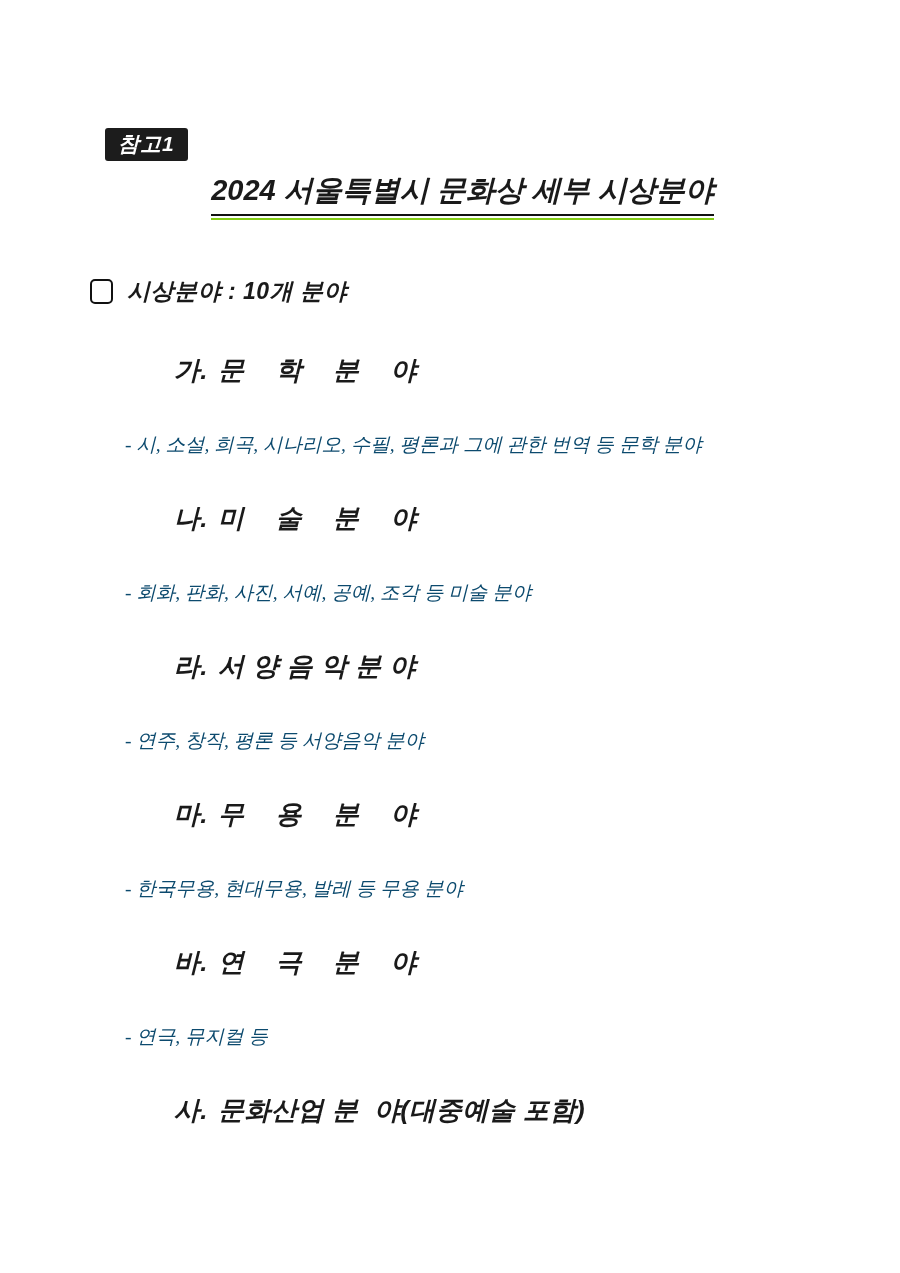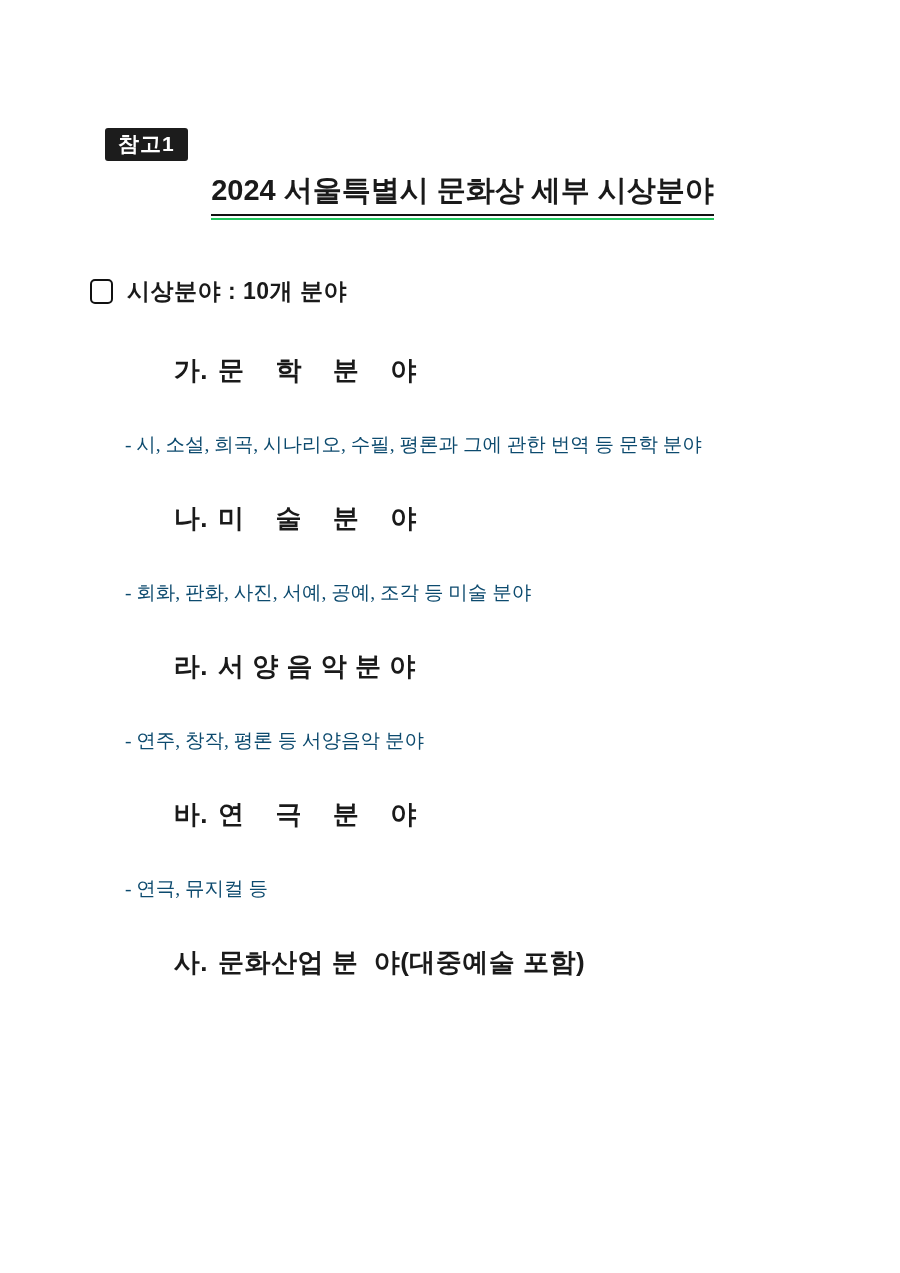--- a/index.html
+++ b/index.html
@@ -10,20 +10,21 @@
     position: relative;
     font-family: "Liberation Sans", sans-serif;
     color: #1a1a1a;
     overflow: hidden;
   }
   .page {
     width: 900px;
     height: 1273px;
     background: #ffffff;
     padding: 128px 65px 8px 90px;
+    font-style: italic;
   }
   
   .badge {
     display: inline-block;
     margin-left: 15px;
     background: #1c1c1c;
     color: #ffffff;
     font-size: 21px;
     font-weight: bold;
     letter-spacing: 1px;
@@ -31,21 +32,21 @@
     border-radius: 3px;
     line-height: 1.1;
   }
   
   .title-wrap {
     text-align: center;
     margin-top: 10px;
   }
   .title-outer {
     display: inline-block;
-    border-bottom: 2px solid #22c55e;
+    border-bottom: 2px solid #84cc16;
     padding-bottom: 2px;
   }
   .title-inner {
     display: inline-block;
     border-bottom: 2px solid #111;
     padding-bottom: 3px;
     font-size: 29px;
     font-weight: bold;
     letter-spacing: 0px;
     white-space: pre;
@@ -127,20 +128,26 @@
     </div>
 
 
     <div class="category">
       <div class="cat-header">
         <span class="cat-no">라.</span><span class="cat-title">서 양 음 악 분 야</span>
       </div>
       <div class="cat-detail">- 연주, 창작, 평론 등 서양음악 분야</div>
     </div>
 
+    <div class="category">
+      <div class="cat-header">
+        <span class="cat-no">마.</span><span class="cat-title">무    용    분    야</span>
+      </div>
+      <div class="cat-detail">- 한국무용, 현대무용, 발레 등 무용 분야</div>
+    </div>
 
     <div class="category">
       <div class="cat-header">
         <span class="cat-no">바.</span><span class="cat-title">연    극    분    야</span>
       </div>
       <div class="cat-detail">- 연극, 뮤지컬 등</div>
     </div>
 
     <div class="category">
       <div class="cat-header">

